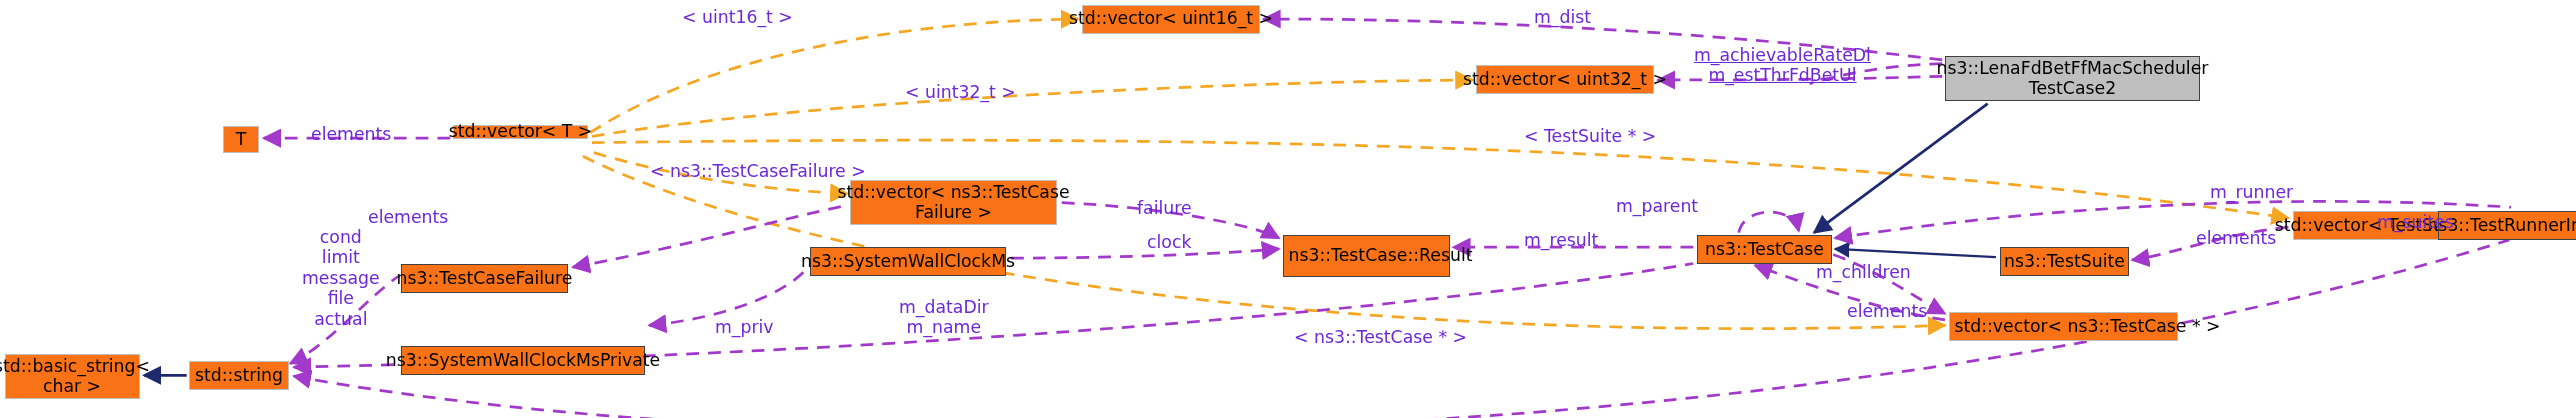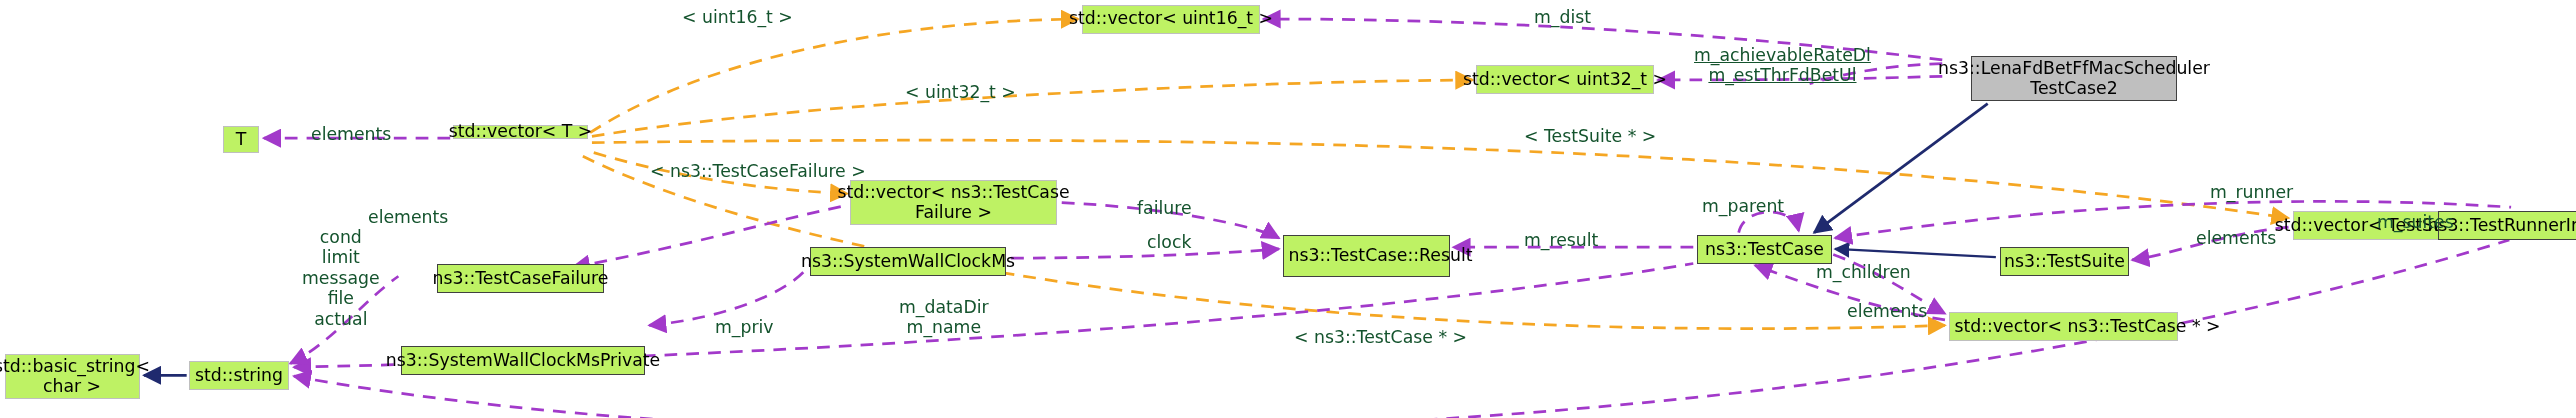--- a/index.html
+++ b/index.html
@@ -15,31 +15,31 @@
   .node{
     position:absolute;
     box-sizing:border-box;
     display:flex;
     align-items:center;
     justify-content:center;
     text-align:center;
     line-height:1.12;
     font-size:17.3px;
     color:#000000;
-    background:#bef264;
+    background:#f97316;
     border:0.9px solid #bfbfbf;
     white-space:pre;
     z-index:3;
   }
   .node.klass{ border:1.8px solid #404040; }
   .node.focus{ background:#bfbfbf; border:1.8px solid #404040; }
   .edge-label{
     position:absolute;
     font-size:17.3px;
-    color:#14532d;
+    color:#6d28d9;
     white-space:pre;
     text-align:center;
     line-height:1.18;
     z-index:4;
     background:transparent;
   }
 </style>
 </head>
 <body>
 
@@ -108,33 +108,33 @@
 
     <path d="M 322 414 C 900 520 2000 500 2760 264" stroke="#a239ca" stroke-width="3" fill="none" stroke-dasharray="14 10" marker-start="url(#arrowPurple)"></path>
 
     <path d="M 204 413 L 157 413" stroke="#1f2a6e" stroke-width="3" fill="none" marker-end="url(#arrowNavy)"></path>
   </svg>
 
   <div class="node template" style="left:1082px;top:4.5px;width:178px;height:29px;">std::vector&lt; uint16_t &gt;</div>
 
   <div class="node template" style="left:1476px;top:65px;width:178px;height:29px;">std::vector&lt; uint32_t &gt;</div>
 
-  <div class="node focus" style="left:1945px;top:56px;width:206px;height:45px;margin-left:26px;">ns3::LenaFdBetFfMacScheduler
+  <div class="node focus" style="left:1945px;top:56px;width:255px;height:45px;">ns3::LenaFdBetFfMacScheduler
 TestCase2</div>
 
   <div class="node template" style="left:223px;top:126px;width:36px;height:27px;">T</div>
 
   <div class="node template" style="left:453px;top:125px;width:135px;height:14px;">std::vector&lt; T &gt;</div>
 
   <div class="node template" style="left:850px;top:180px;width:207px;height:45px;">std::vector&lt; ns3::TestCase
 Failure &gt;</div>
 
   <div class="node klass" style="left:810px;top:247px;width:196px;height:29px;">ns3::SystemWallClockMs</div>
 
-  <div class="node klass" style="left:401px;top:264px;width:167px;height:29px;margin-left:36px;">ns3::TestCaseFailure</div>
+  <div class="node klass" style="left:401px;top:264px;width:167px;height:29px;">ns3::TestCaseFailure</div>
 
   <div class="node klass" style="left:401px;top:313px;width:244px;height:29px;margin-top:33px;">ns3::SystemWallClockMsPrivate</div>
 
   <div class="node klass" style="left:1283px;top:235px;width:167px;height:42px;padding-left:28px;">ns3::TestCase::Result</div>
 
   <div class="node klass" style="left:1697px;top:235px;width:135px;height:29px;">ns3::TestCase</div>
 
   <div class="node klass" style="left:2000px;top:247px;width:129px;height:29px;">ns3::TestSuite</div>
 
   <div class="node template" style="left:1949px;top:312px;width:229px;height:29px;padding-left:48px;">std::vector&lt; ns3::TestCase * &gt;</div>
@@ -160,21 +160,21 @@
   <div class="edge-label" style="left:1137px;top:198px;">failure</div>
   <div class="edge-label" style="left:2210px;top:182px;">m_runner</div>
   <div class="edge-label" style="left:2377px;top:212px;">m_suites</div>
   <div class="edge-label" style="left:302px;top:227px;text-align:center;">cond
 limit
 message
 file
 actual</div>
   <div class="edge-label" style="left:1147px;top:232px;">clock</div>
   <div class="edge-label" style="left:1524px;top:230px;">m_result</div>
-  <div class="edge-label" style="left:1702px;top:196px;">m_parent</div>
+  <div class="edge-label" style="left:1616px;top:196px;">m_parent</div>
   <div class="edge-label" style="left:2196px;top:228px;">elements</div>
   <div class="edge-label" style="left:1816px;top:262px;">m_children</div>
   <div class="edge-label" style="left:1847px;top:301px;">elements</div>
   <div class="edge-label" style="left:715px;top:317px;">m_priv</div>
   <div class="edge-label" style="left:899px;top:297px;text-align:center;">m_dataDir
 m_name</div>
   <div class="edge-label" style="left:1294px;top:327px;">&lt; ns3::TestCase * &gt;</div>
 
 </div>
 

